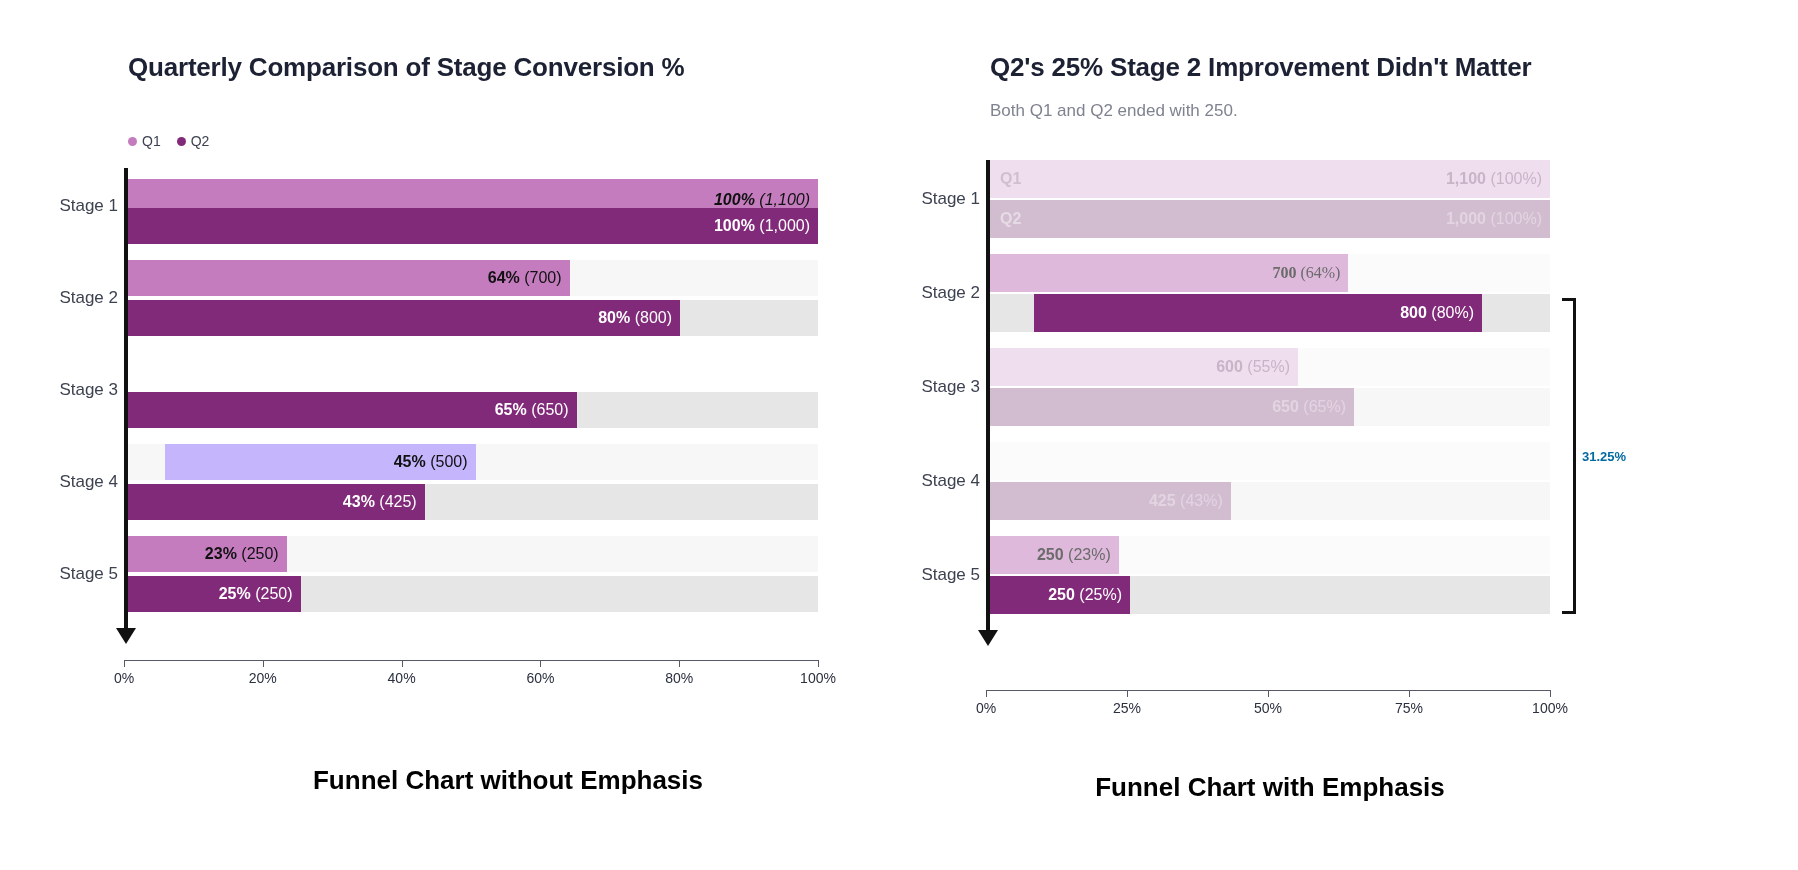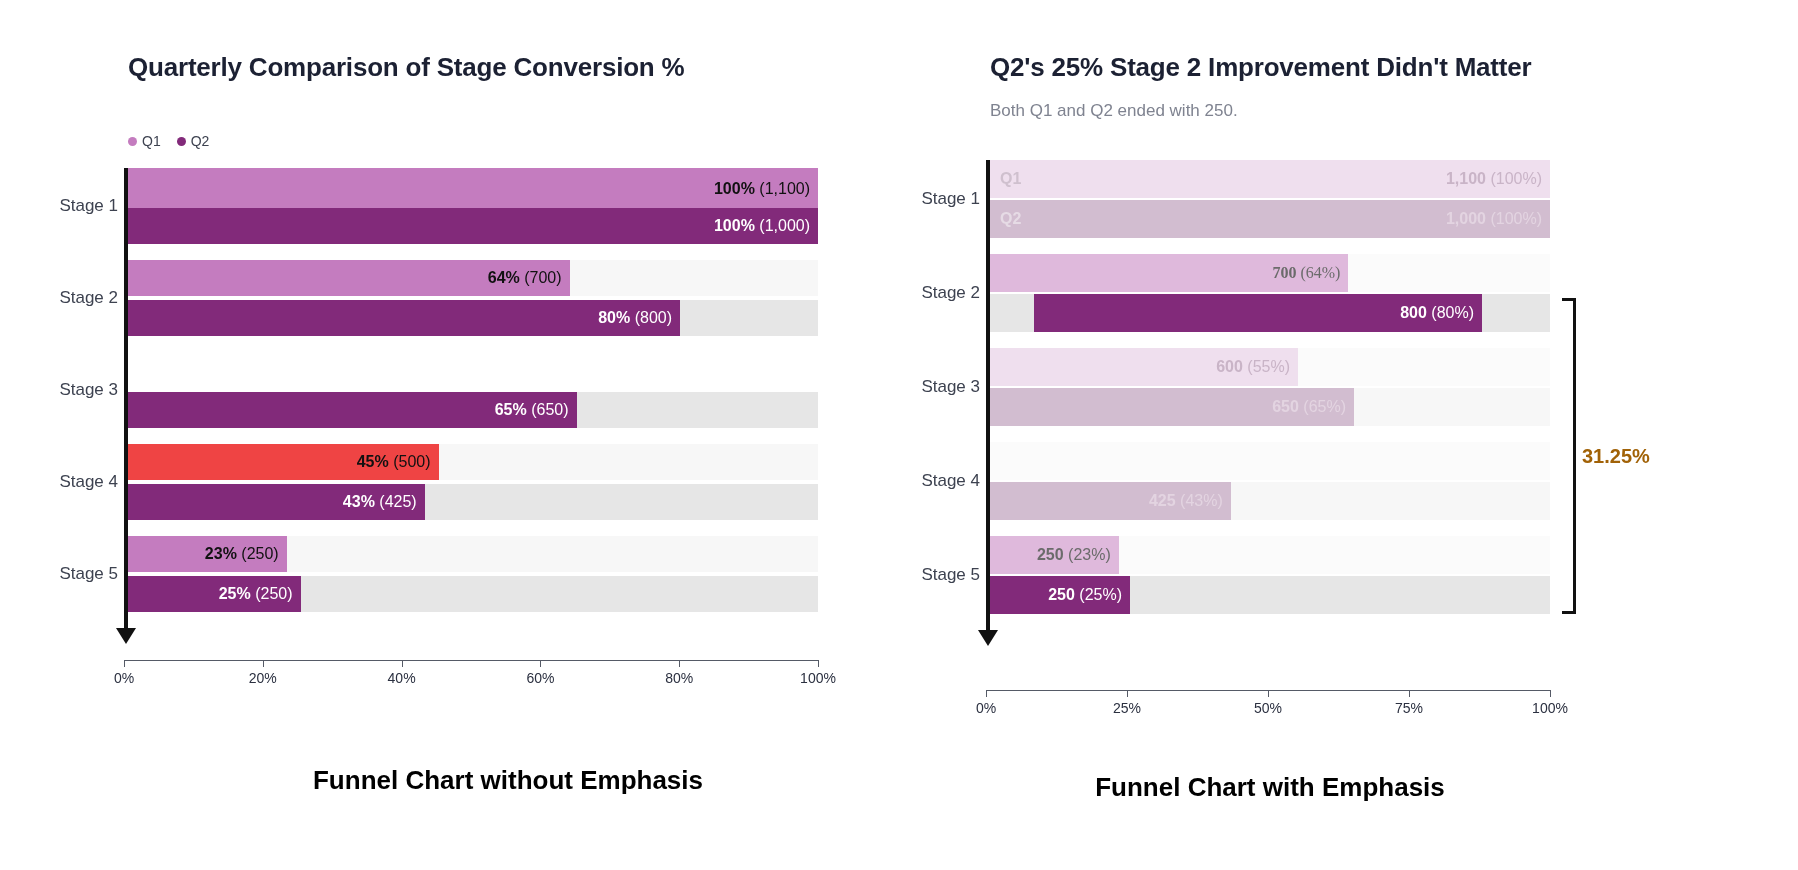--- a/index.html
+++ b/index.html
@@ -113,23 +113,23 @@
 
   
   .bracket { position: absolute; }
   .bracket-v { position: absolute; right: 0; top: 0; width: 3px; height: 100%; background: #111; }
   .bracket-h { position: absolute; right: 0; width: 14px; height: 3px; background: #111; }
   .bracket-label {
     position: absolute;
     left: 24px;
     top: 50%;
     transform: translateY(-50%);
-    font-size: 20px;
+    font-size: 13px;
     font-weight: bold;
-    color: #a16207;
+    color: #0369a1;
     white-space: nowrap;
   }
 
   
   .caption {
     position: absolute;
     font-size: 26px;
     font-weight: bold;
     color: #000000;
     white-space: nowrap;
@@ -153,21 +153,21 @@
         <span class="legend-dot" id="lg-dot-q2" style="background: rgb(130, 42, 122);"></span>
         <span class="legend-label">Q2</span>
       </div>
     </div>
 
     <div class="plot" id="left-plot" style="left:128px; top:168px; width:690px; height:460px;">
       <div class="axis-line" style="left:-4px; top:0; height:460px;"></div>
       <div class="axis-arrow" style="left:-12px; top:460px;"></div>
     <div class="stage-group" style="top: 0px; height: 76px;">
           <div class="stage-label">Stage 1</div>
-          <div class="bar-row" style="top: 0px; height: 41px;">
+          <div class="bar-row" style="top: 11px; height: 41px; font-style: italic;">
             <div class="bar-track" style="background: rgb(247, 247, 247);"></div>
             <div class="bar-fill" style="width: 100%; background: rgb(196, 124, 191);">
               <div class="bar-text inside-right" style="color: rgb(17, 17, 17);"><span class="v">100%</span><span class="s"> (1,100)</span></div>
             </div>
           </div>
           <div class="bar-row" style="top: 40px; height: 36px;">
             <div class="bar-track" style="background: rgb(230, 230, 230);"></div>
             <div class="bar-fill" style="width: 100%; background: rgb(130, 42, 122);">
               <div class="bar-text inside-right" style="color: rgb(255, 255, 255);"><span class="v">100%</span><span class="s"> (1,000)</span></div>
             </div>
@@ -194,21 +194,21 @@
             <div class="bar-track" style="background: rgb(230, 230, 230);"></div>
             <div class="bar-fill" style="width: 65%; background: rgb(130, 42, 122);">
               <div class="bar-text inside-right" style="color: rgb(255, 255, 255);"><span class="v">65%</span><span class="s"> (650)</span></div>
             </div>
           </div>
         </div>
         <div class="stage-group" style="top: 276px; height: 76px;">
           <div class="stage-label">Stage 4</div>
           <div class="bar-row" style="top: 0px; height: 36px;">
             <div class="bar-track" style="background: rgb(247, 247, 247);"></div>
-            <div class="bar-fill" style="width: 45%; background: #ef4444;">
+            <div class="bar-fill" style="width: 45%; background: #c4b5fd; margin-left: 37px;">
               <div class="bar-text inside-right" style="color: rgb(17, 17, 17);"><span class="v">45%</span><span class="s"> (500)</span></div>
             </div>
           </div>
           <div class="bar-row" style="top: 40px; height: 36px;">
             <div class="bar-track" style="background: rgb(230, 230, 230);"></div>
             <div class="bar-fill" style="width: 43%; background: rgb(130, 42, 122);">
               <div class="bar-text inside-right" style="color: rgb(255, 255, 255);"><span class="v">43%</span><span class="s"> (425)</span></div>
             </div>
           </div>
         </div>

